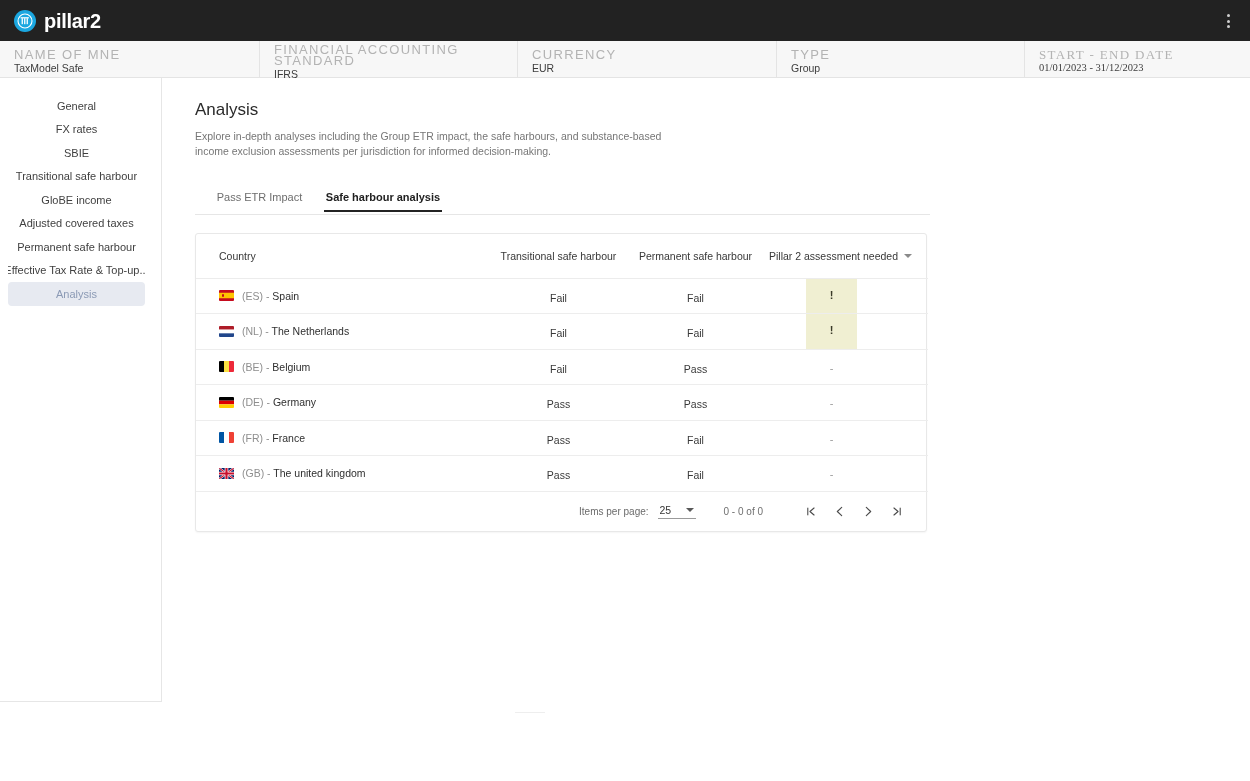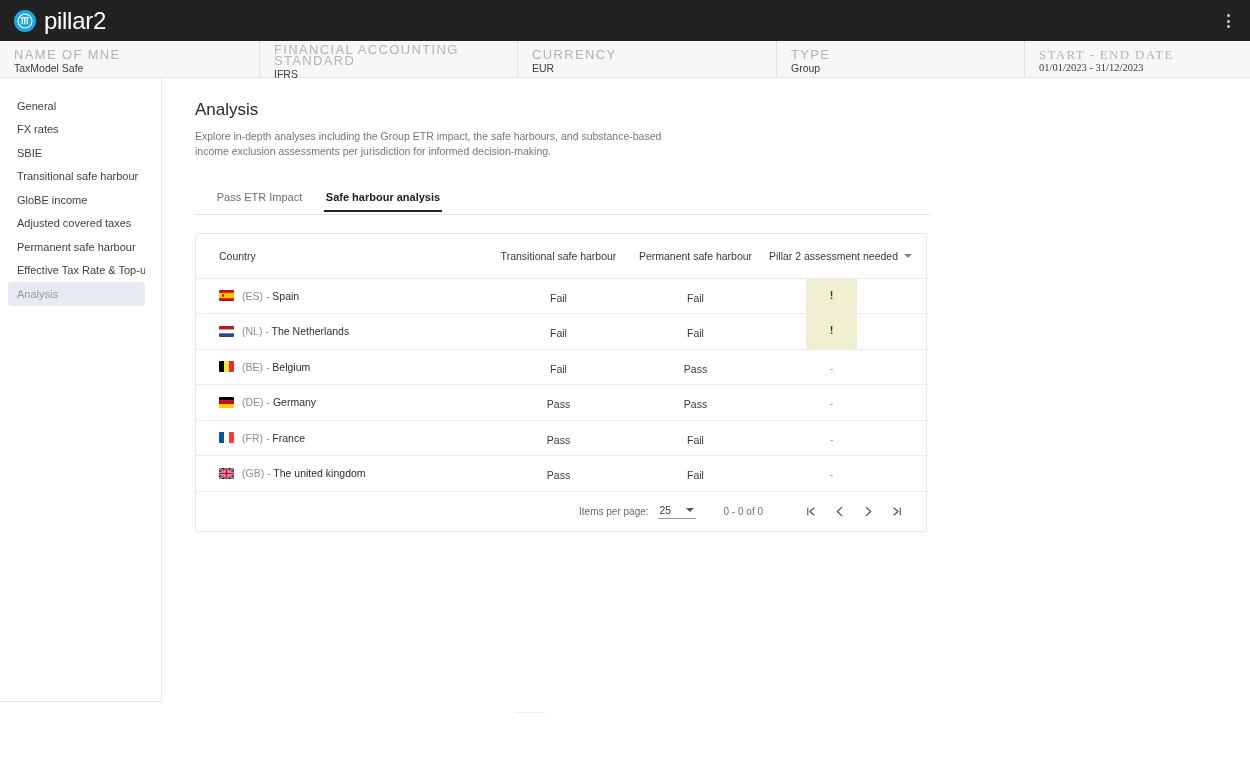--- a/index.html
+++ b/index.html
@@ -25,22 +25,22 @@
   }
   .brand-mark {
     width: 22px; height: 22px; border-radius: 50%;
     background: #1ba7e0;
     display: flex; align-items: center; justify-content: center;
     position: relative;
   }
   .brand-mark svg { display: block; }
   .brand-name {
     color: #ffffff;
-    font-size: 24px;
-    font-weight: normal;
+    font-size: 20px;
+    font-weight: bold;
     letter-spacing: -0.3px;
     line-height: 1;
   }
   .kebab {
     position: absolute; right: 14px; top: 13px;
     width: 16px; height: 16px;
     display: flex; flex-direction: column;
     align-items: center; justify-content: space-between;
     padding: 1px 0;
     cursor: pointer;
@@ -96,20 +96,21 @@
     height: 23.5px;
     margin: 0 16px 0 8px;
     padding: 0 9px;
     display: flex; align-items: center;
     font-size: 11px;
     color: #3f3f3f;
     border-radius: 4px;
     cursor: pointer;
     white-space: nowrap;
     overflow: hidden;
+    justify-content: center;
   }
   .nav-item + .nav-item { margin-top: 0; }
   .nav-item.selected {
     background: #e7eaf1;
     color: #8b9ab5;
   }
 
   
   .main {
     position: absolute; left: 162px; top: 78px;

